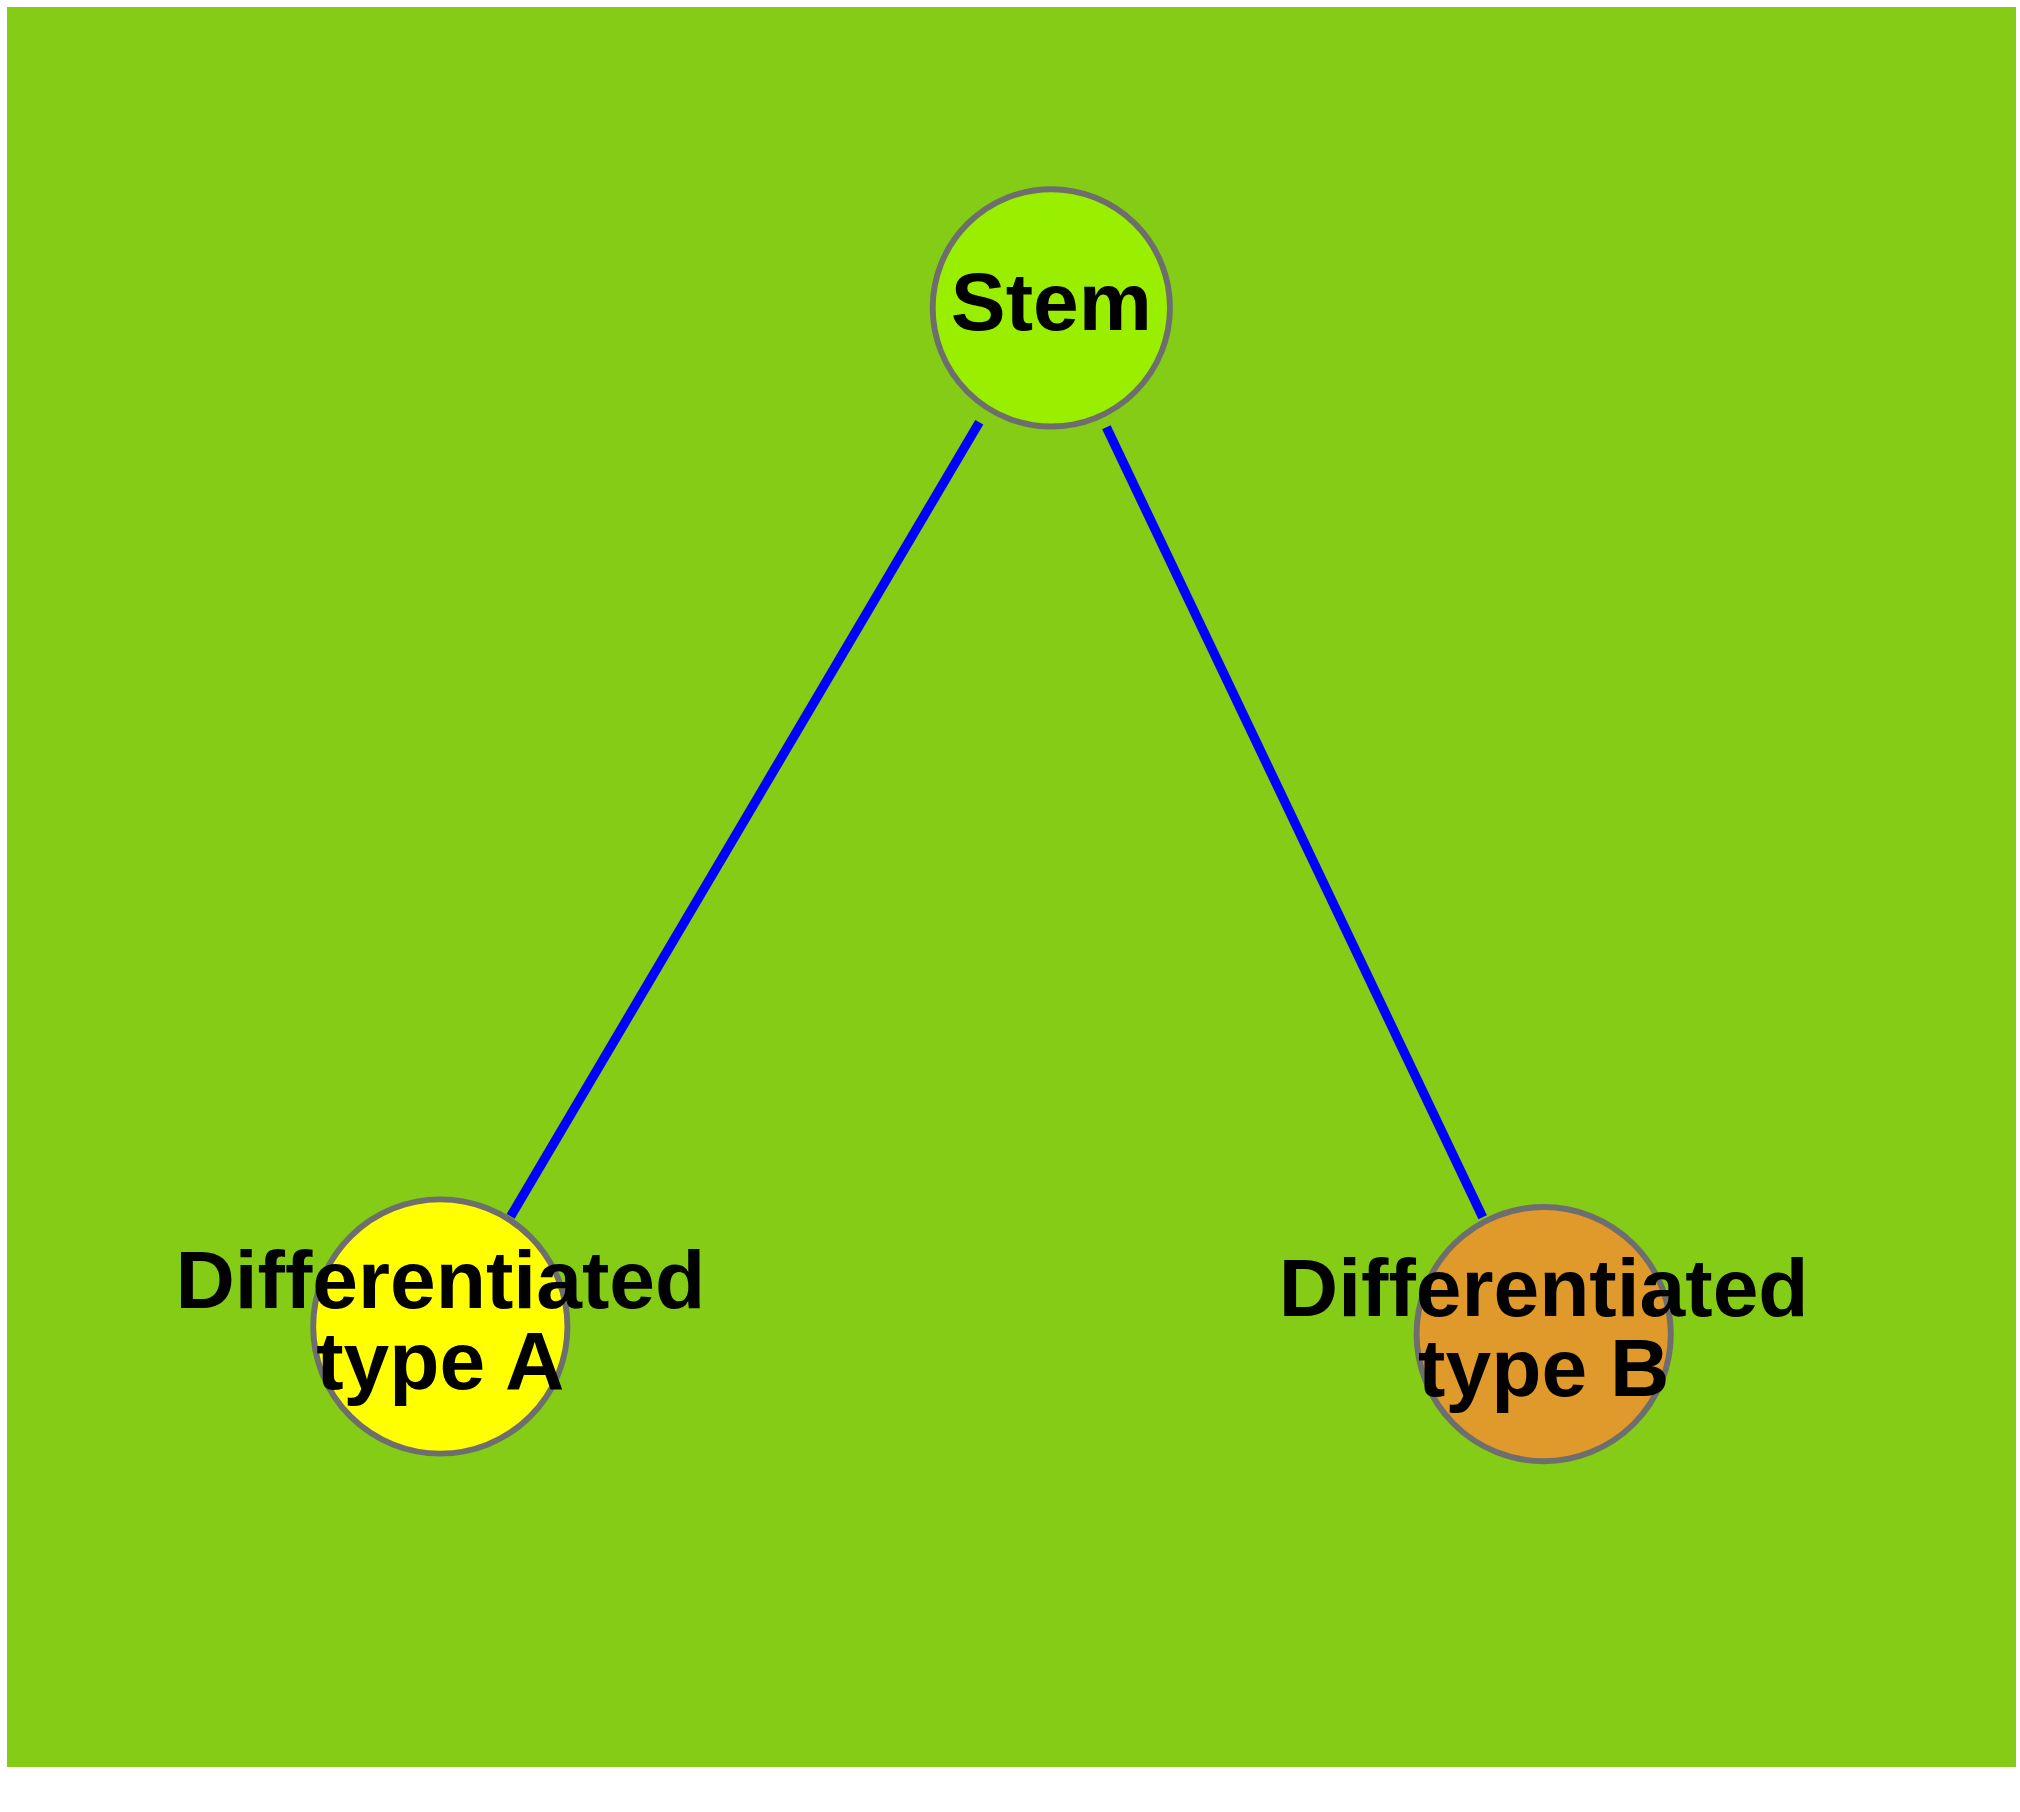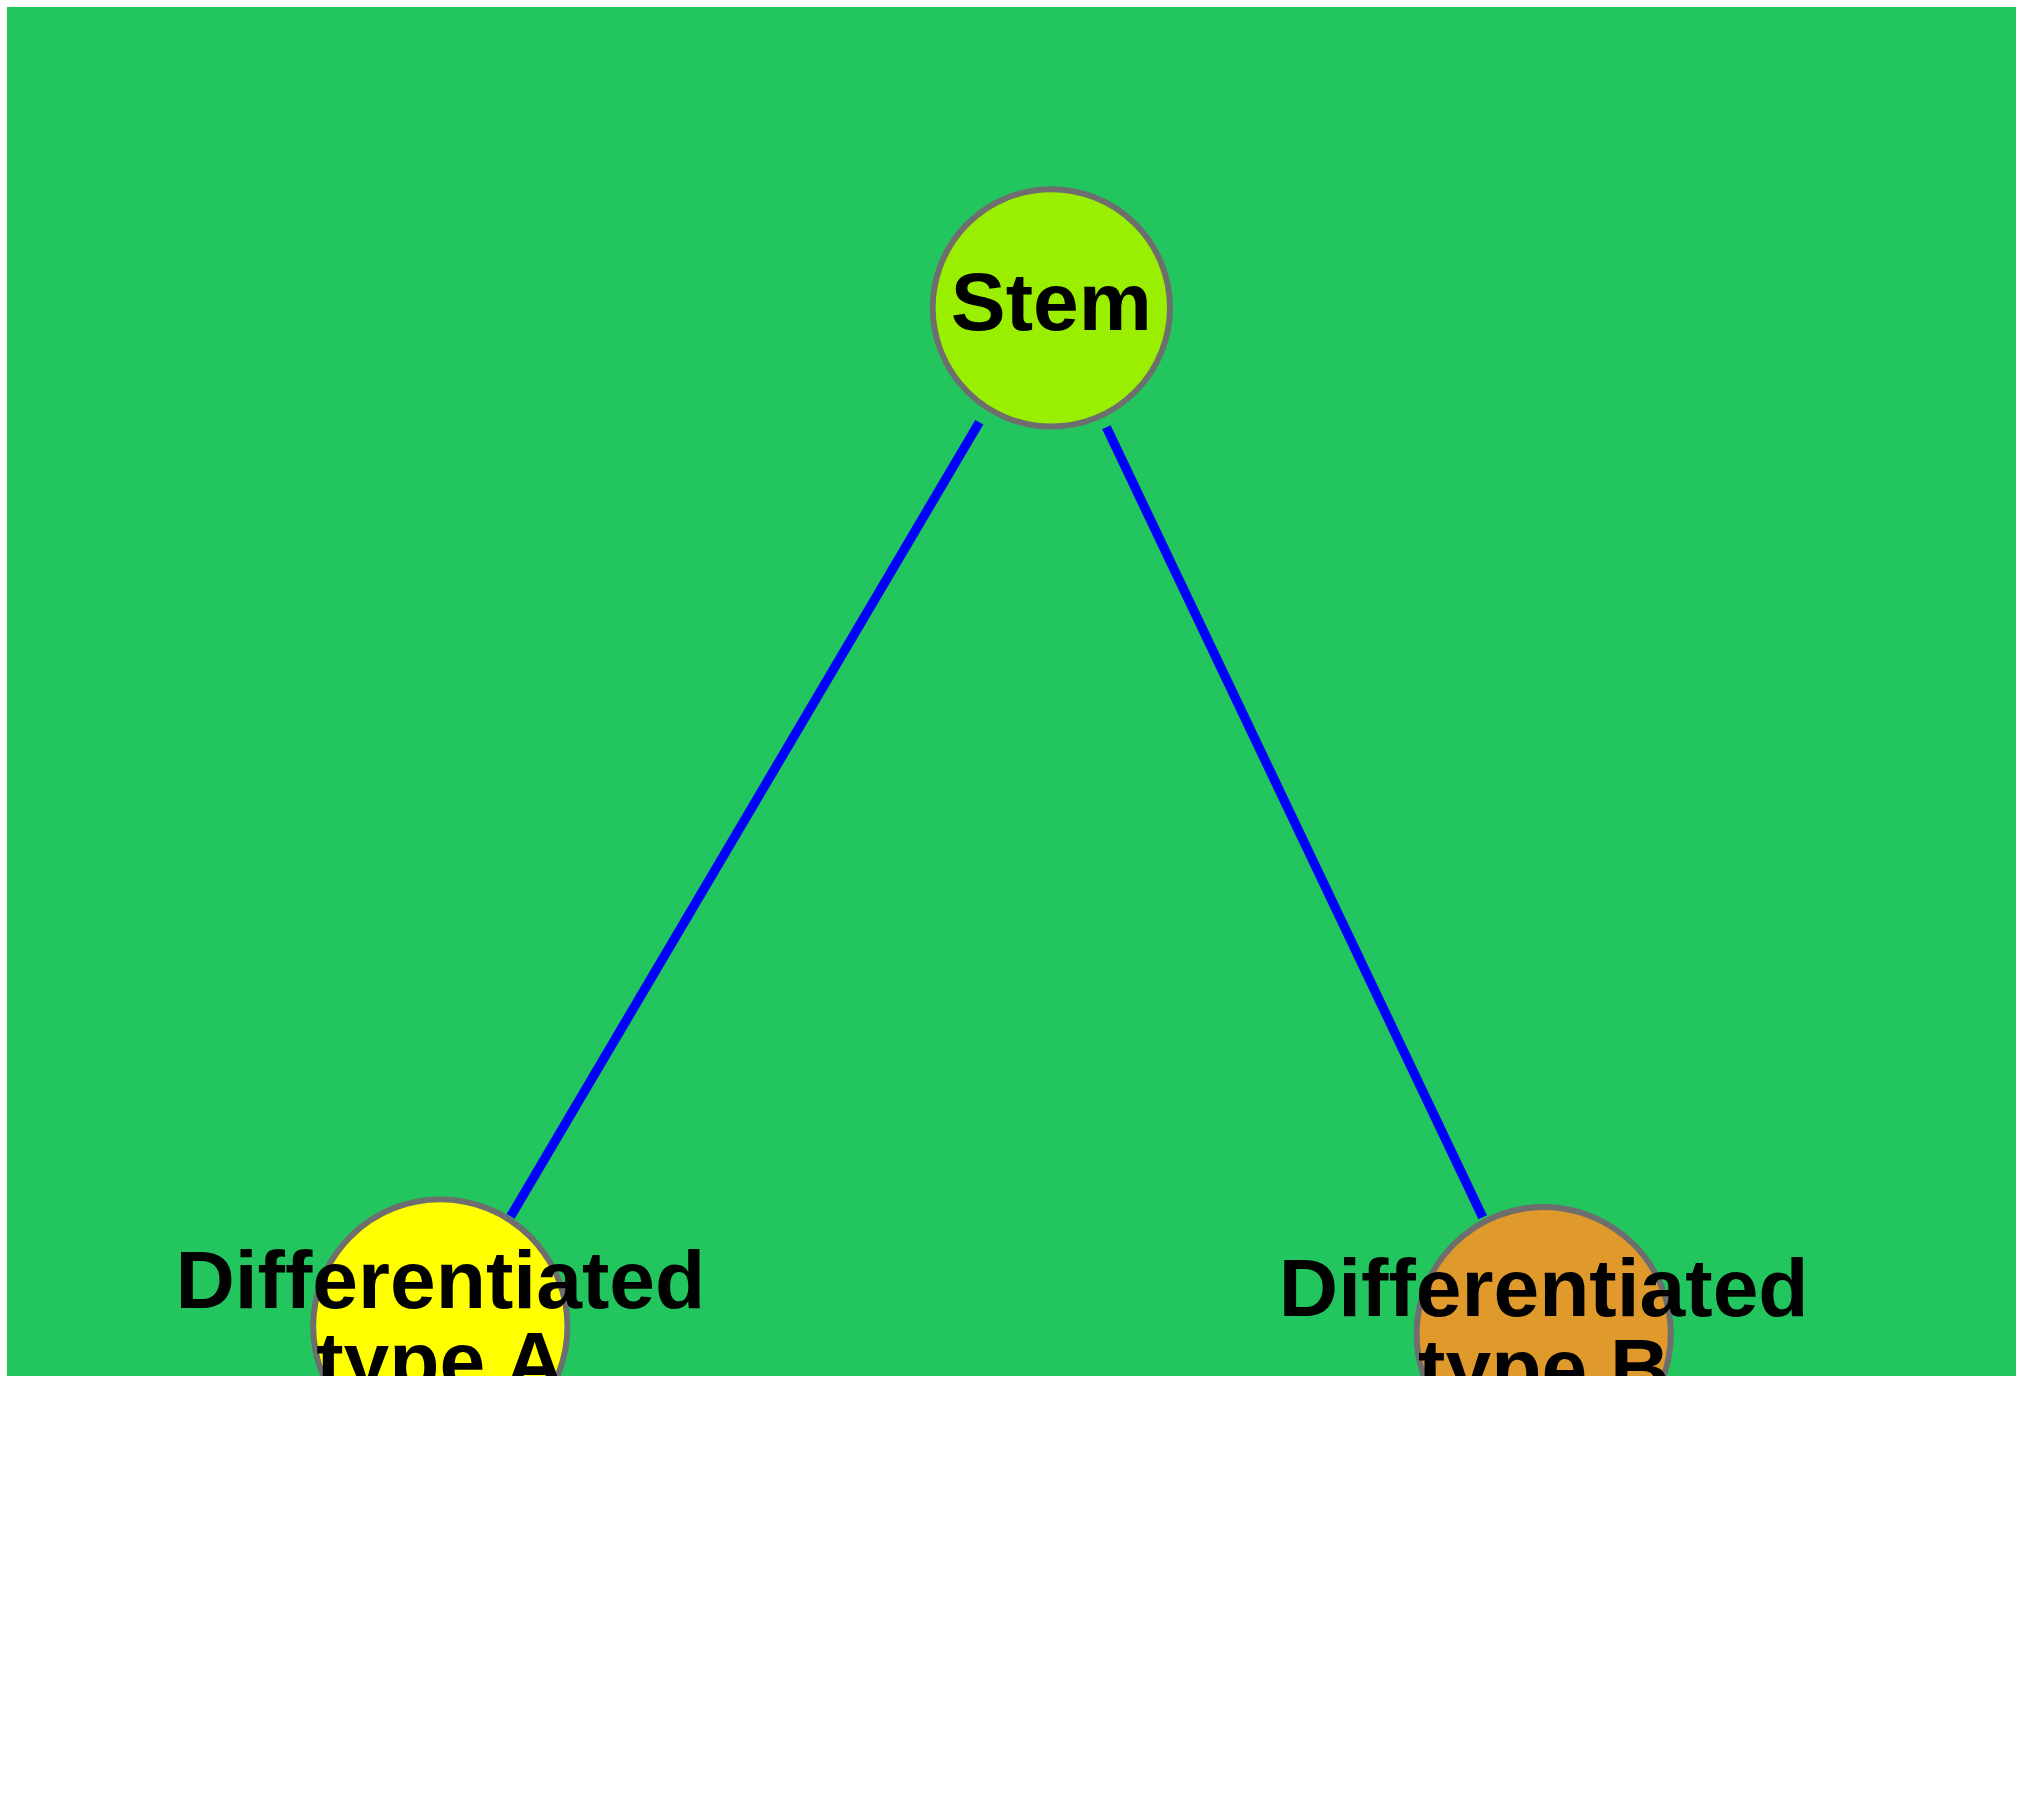--- a/index.html
+++ b/index.html
@@ -17,22 +17,22 @@
     position: relative;
     width: 2021px;
     height: 1812px;
     background: #ffffff;
   }
   #plot-area {
     position: absolute;
     left: 6.8px;
     top: 6.8px;
     width: 2009px;
-    height: 1369px;
-    background: #22c55e;
+    height: 1760px;
+    background: #84cc16;
     overflow: hidden;
   }
   #graph-svg {
     position: absolute;
     left: 0;
     top: 0;
     width: 2009px;
     height: 1800px;
     display: block;
   }

